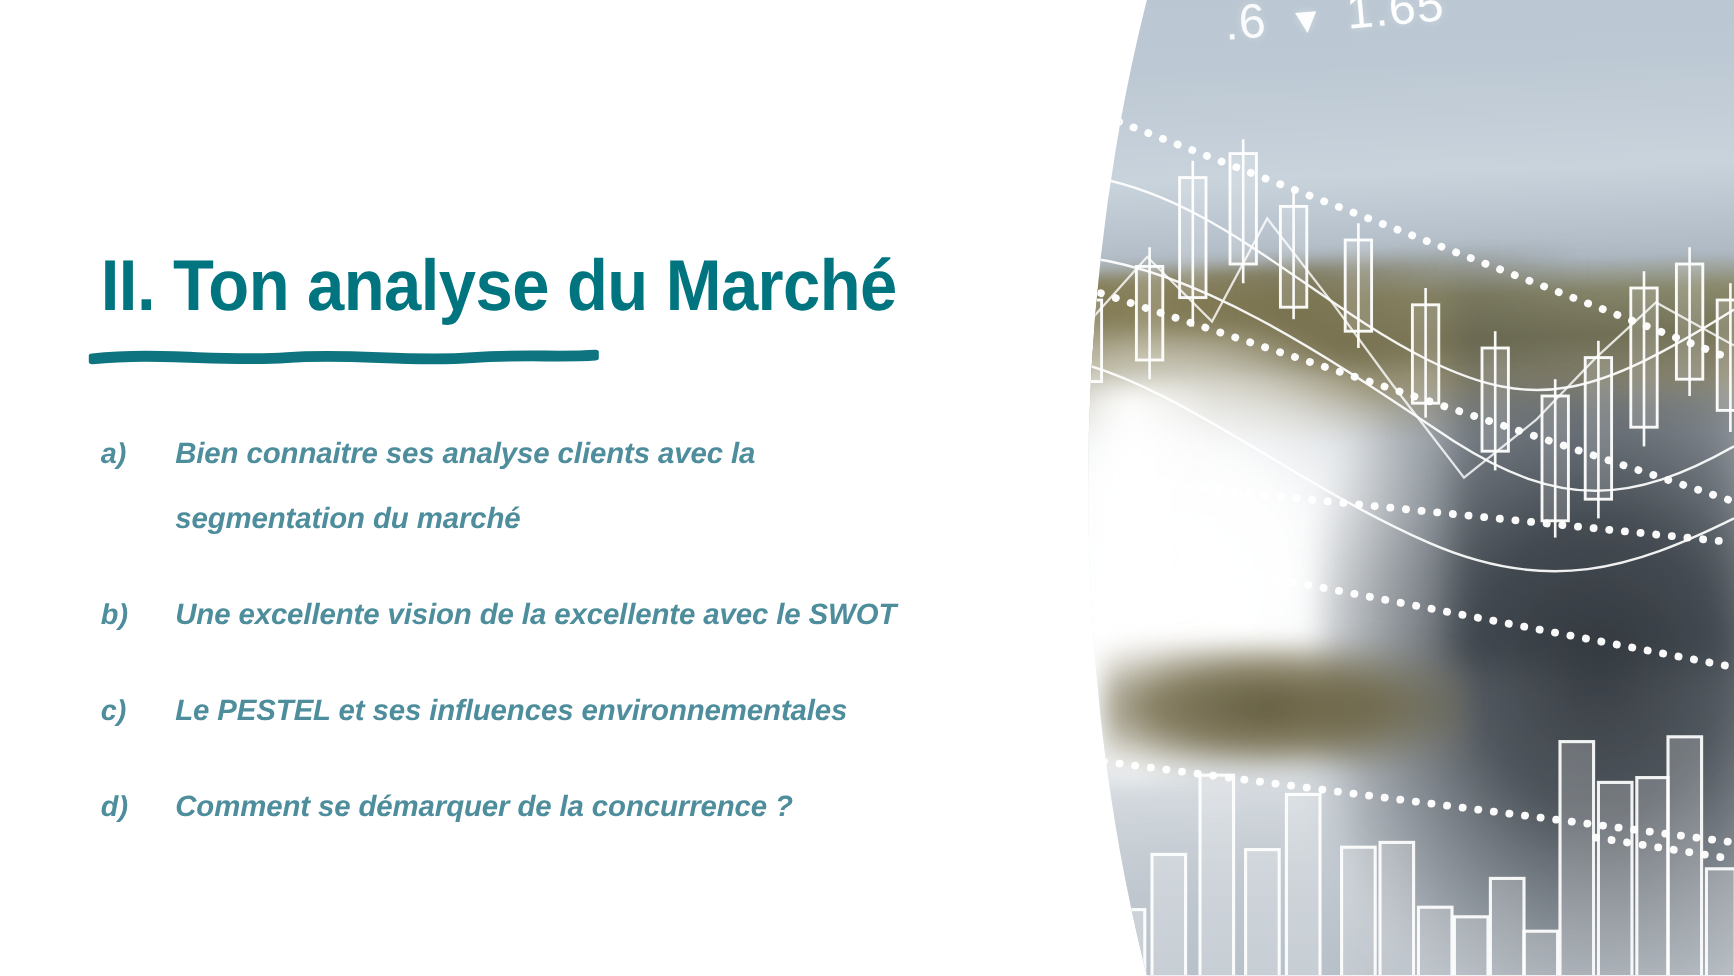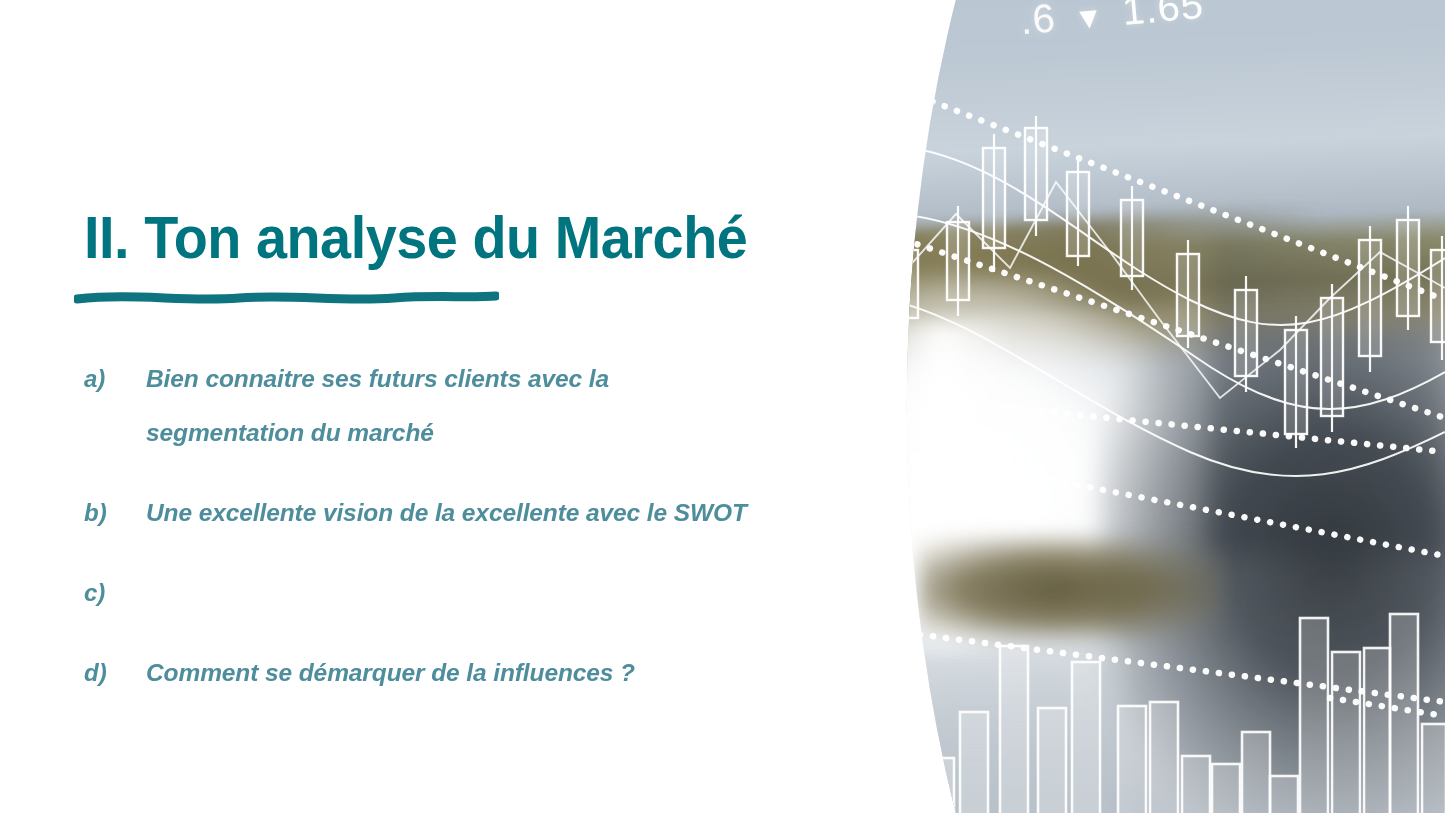--- a/index.html
+++ b/index.html
@@ -390,33 +390,34 @@
     <div class="title-underline">
       <svg viewBox="0 0 425 24" preserveAspectRatio="none">
         <path d="M 3 14 C 60 8, 110 17, 165 13 C 220 9, 265 17, 320 13 C 360 10, 395 13, 422 11" fill="none" stroke="#0d7480" stroke-width="9" stroke-linecap="round"></path>
       </svg>
     </div>
 
     <div class="bullet-list">
 
       <div class="bullet-item">
         <div class="bullet-marker">a)</div>
-        <div class="bullet-text">Bien connaitre ses futurs clients avec la segmentation du marché</div>
+        <div class="bullet-text">Bien connaitre ses analyse clients avec la segmentation du marché</div>
       </div>
 
       <div class="bullet-item">
         <div class="bullet-marker">b)</div>
         <div class="bullet-text">Une excellente vision de la excellente avec le SWOT</div>
       </div>
 
       <div class="bullet-item">
         <div class="bullet-marker">c)</div>
+        <div class="bullet-text">Le PESTEL et ses influences environnementales</div>
       </div>
 
       <div class="bullet-item">
         <div class="bullet-marker">d)</div>
-        <div class="bullet-text">Comment se démarquer de la influences ?</div>
+        <div class="bullet-text">Comment se démarquer de la concurrence ?</div>
       </div>
 
     </div>
   </div>
 
 </div>
 
 </body></html>

